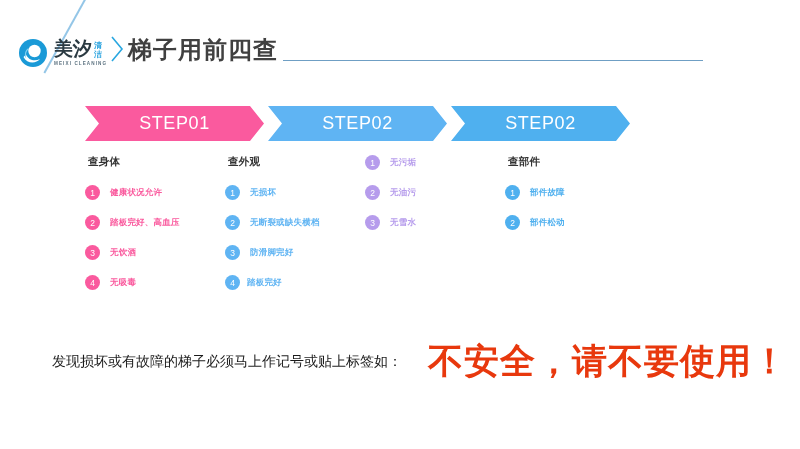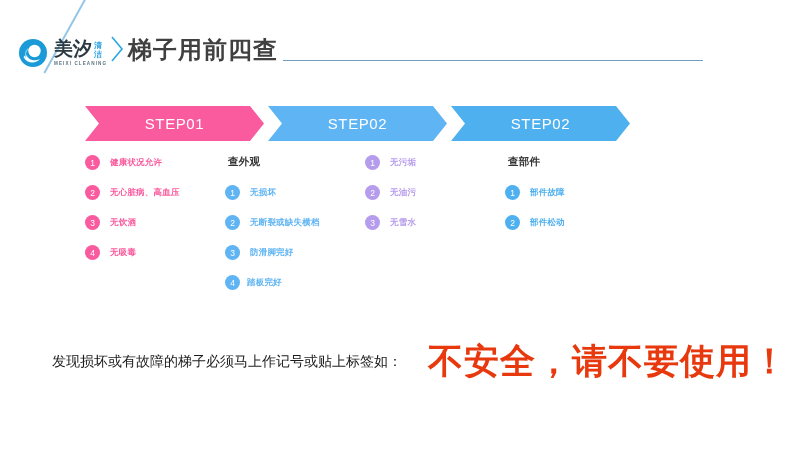--- a/index.html
+++ b/index.html
@@ -124,21 +124,21 @@
   }
   .step {
     position: relative;
     height: 35px;
     flex: 1 1 0;
     margin-right: 4px;
     display: flex;
     align-items: center;
     justify-content: center;
     color: #ffffff;
-    font-size: 15px;
+    font-size: 18px;
     letter-spacing: .6px;
     font-family: "Liberation Sans", "DejaVu Sans", sans-serif;
     clip-path: polygon(0 0, calc(100% - 14px) 0, 100% 50%, calc(100% - 14px) 100%, 0 100%, 14px 50%);
   }
   .step:first-child {
     clip-path: polygon(0 0, calc(100% - 14px) 0, 100% 50%, calc(100% - 14px) 100%, 0 100%, 14px 50%);
   }
   .step:last-child { margin-right: 0; }
   .step-label { position: relative; top: -0.5px; }
 
@@ -264,27 +264,28 @@
       <div class="step" style="background: rgb(95, 180, 243);">
         <span class="step-label">STEP02</span>
       </div>
       <div class="step" style="background: rgb(79, 176, 239);">
         <span class="step-label">STEP02</span>
       </div>
     </div>
 
   <div id="columns">
       <div class="column">
+        <div class="col-head">查身体</div>
         <div class="item">
           <div class="bullet" style="background: rgb(250, 90, 158);">1</div>
           <div class="item-text" style="color: rgb(250, 90, 158);">健康状况允许</div>
         </div>
         <div class="item">
           <div class="bullet" style="background: rgb(250, 90, 158);">2</div>
-          <div class="item-text" style="color: rgb(250, 90, 158);">无心脏病、高血压</div>
+          <div class="item-text" style="color: rgb(250, 90, 158);">踏板完好、高血压</div>
         </div>
         <div class="item">
           <div class="bullet" style="background: rgb(250, 90, 158);">3</div>
           <div class="item-text" style="color: rgb(250, 90, 158);">无饮酒</div>
         </div>
         <div class="item">
           <div class="bullet" style="background: rgb(250, 90, 158);">4</div>
           <div class="item-text" style="color: rgb(250, 90, 158);">无吸毒</div>
         </div>
       </div>

